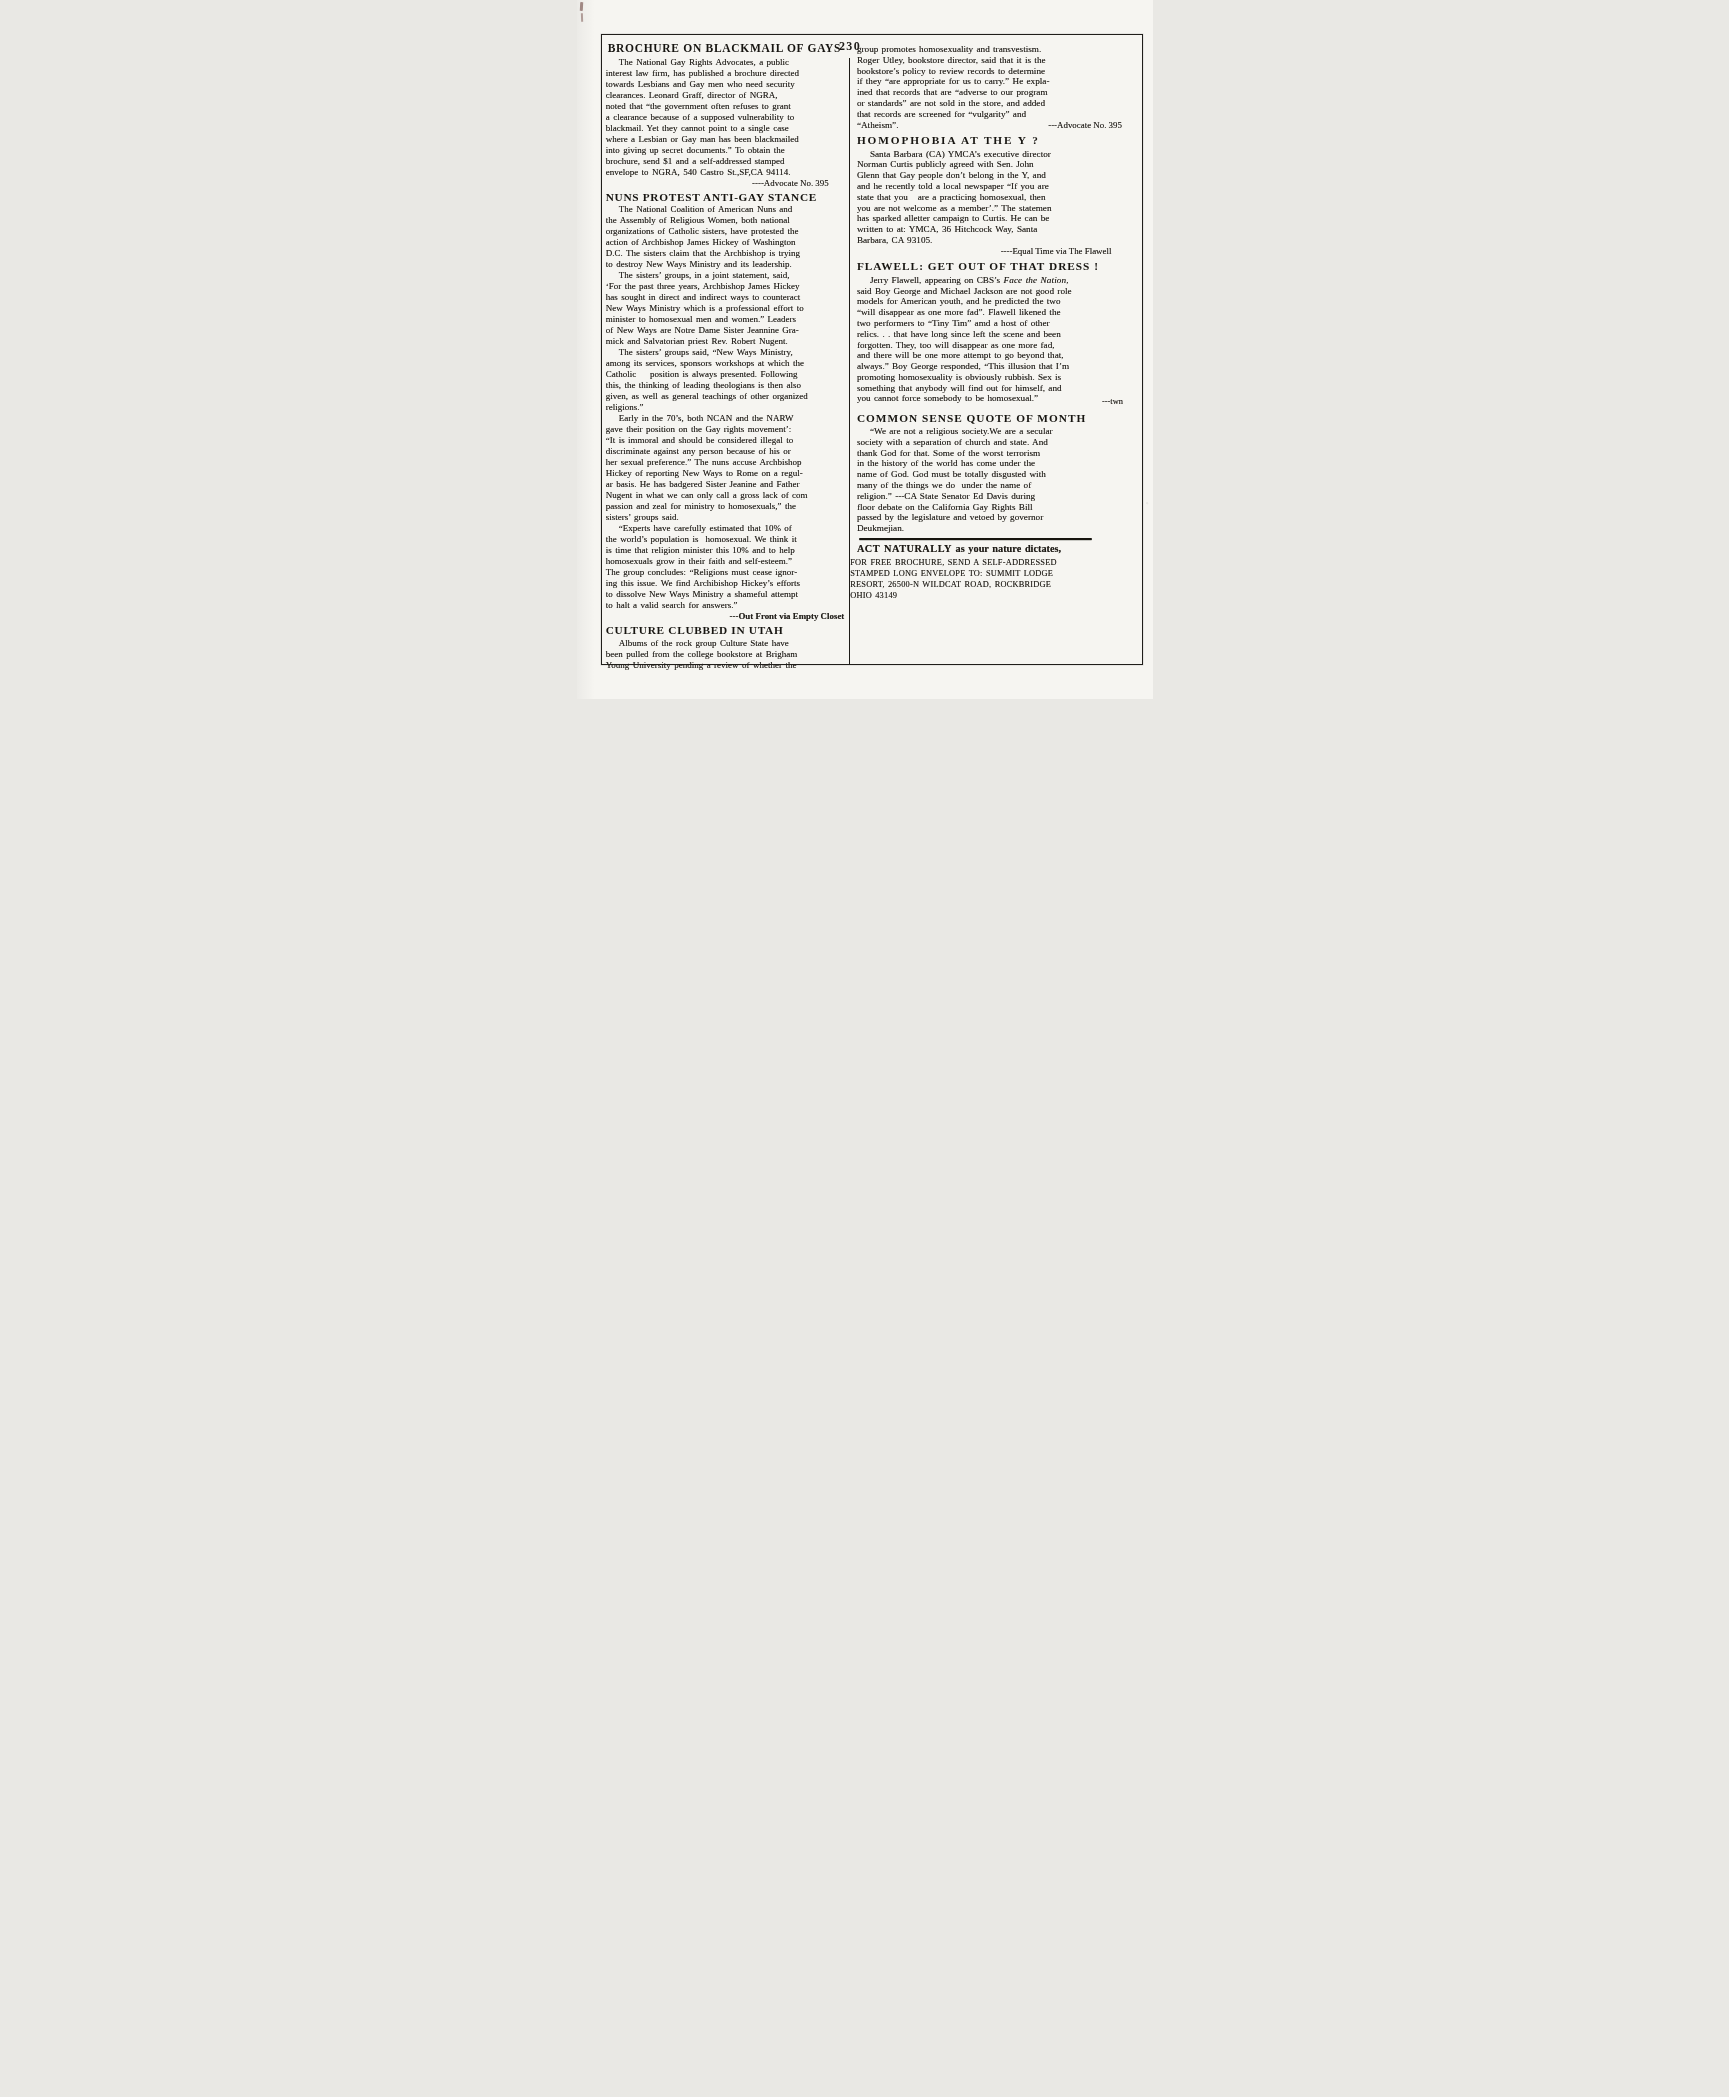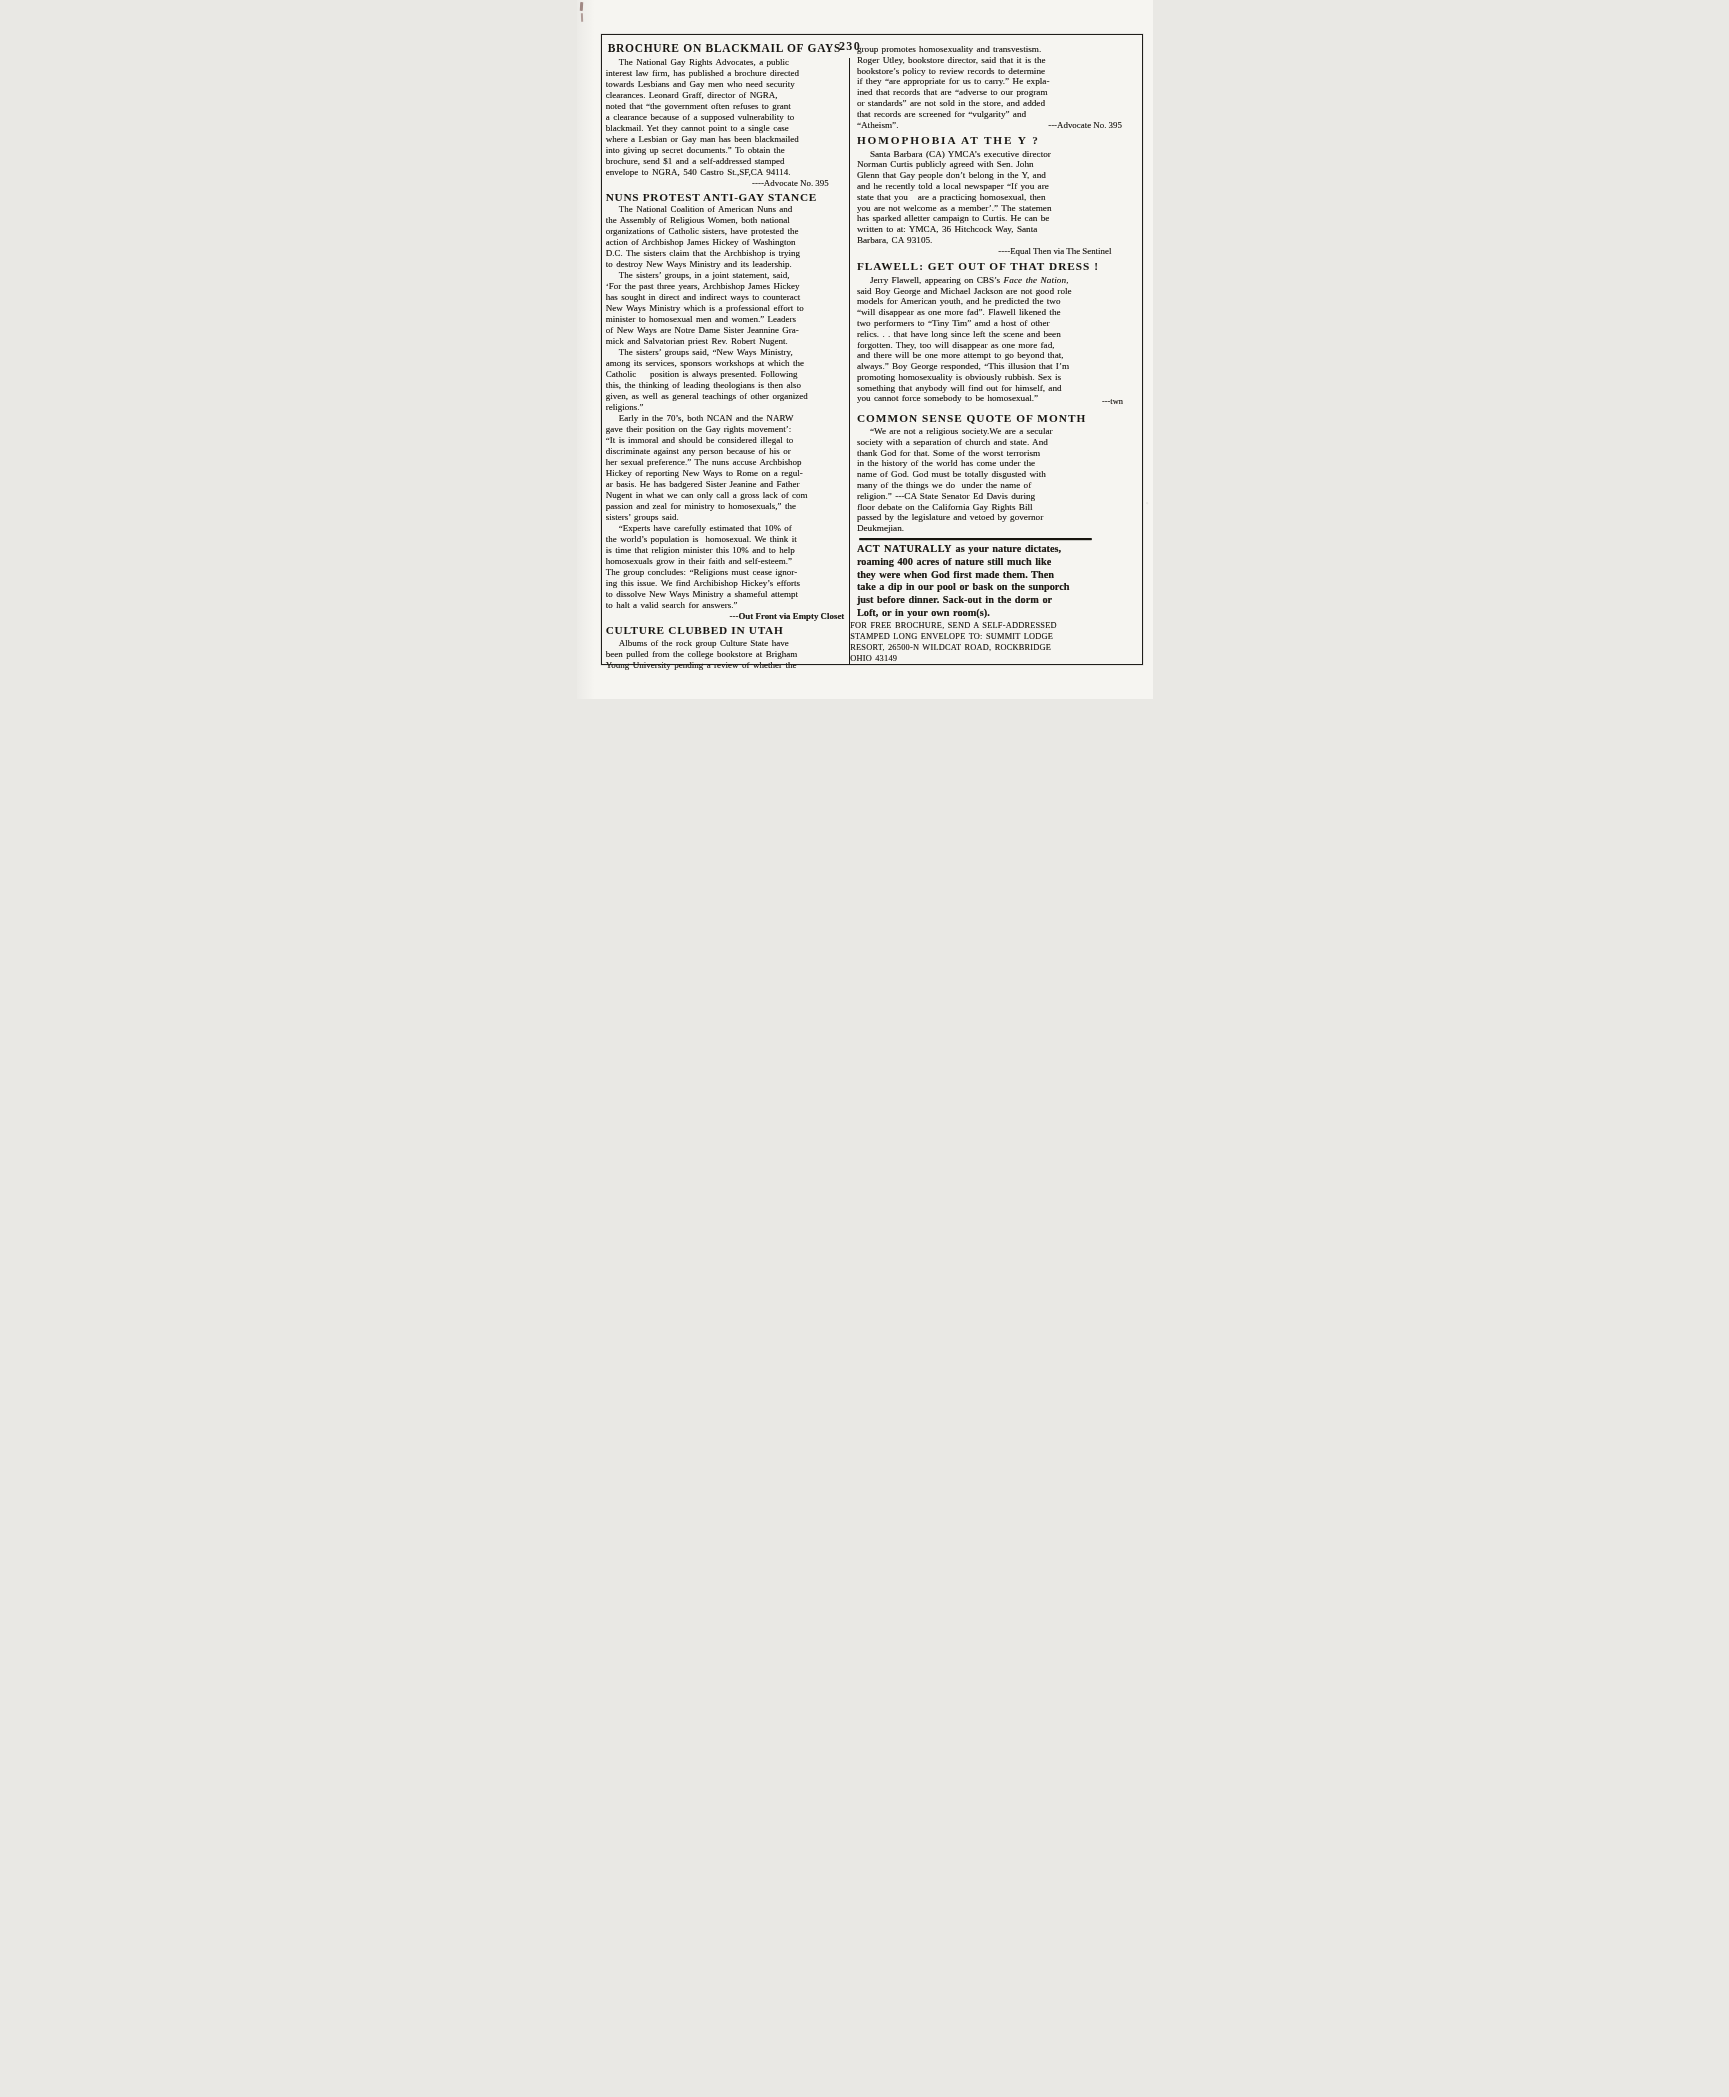--- a/index.html
+++ b/index.html
@@ -168,21 +168,21 @@
       <h2 class="h-wide">HOMOPHOBIA AT THE Y ?</h2>
       <div class="para indent">Santa Barbara (CA) YMCA’s executive director
 Norman Curtis publicly agreed with Sen. John
 Glenn that Gay people don’t belong in the Y, and
 and he recently told a local newspaper “If you are
 state that you &nbsp;&nbsp;are a practicing homosexual, then
 you are not welcome as a member’.” The statemen
 has sparked alletter campaign to Curtis. He can be
 written to at: YMCA, 36 Hitchcock Way, Santa
 Barbara, CA 93105.</div>
-      <div class="sig sig-equal">----Equal Then via The Sentinel</div>
+      <div class="sig sig-equal">----Equal Time via The Flawell</div>
 
       <h2>FLAWELL: GET OUT OF THAT DRESS !</h2>
       <div class="para indent flawell-first"><span>Jerry Flawell, appearing on CBS’s </span><i>Face the Nation</i><span>,</span></div>
       <div class="para">said Boy George and Michael Jackson are not good role
 models for American youth, and he predicted the two
 “will disappear as one more fad”. Flawell likened the
 two performers to “Tiny Tim” amd a host of other
 relics. . . that have long since left the scene and been
 forgotten. They, too will disappear as one more fad,
 and there will be one more attempt to go beyond that,
@@ -201,25 +201,20 @@
 many of the things we do &nbsp;under the name of
 religion.” ---CA State Senator Ed Davis during
 floor debate on the California Gay Rights Bill
 passed by the legislature and vetoed by governor
 Deukmejian.</div>
 
       <div class="rule"></div>
 
       <div class="ad">
         <div class="ad-first"><b>ACT NATURALLY</b><span> as your nature dictates,</span></div>
-        <div class="ad-lines">roaming 400 acres of nature still much like
-they were when God first made them. Then
-take a dip in our pool or bask on the sunporch
-just before dinner. Sack-out in the dorm or
-Loft, or in your own room(s).</div>
         <div class="ad-caps">FOR FREE BROCHURE, SEND A SELF-ADDRESSED
 STAMPED LONG ENVELOPE TO: SUMMIT LODGE
 RESORT, 26500-N WILDCAT ROAD, ROCKBRIDGE
 OHIO 43149</div>
       </div>
     </div>
 
   </div>
 </div>
 

